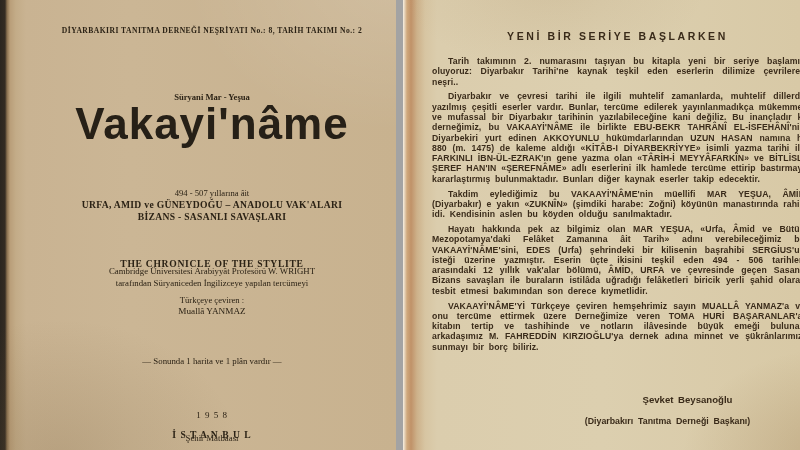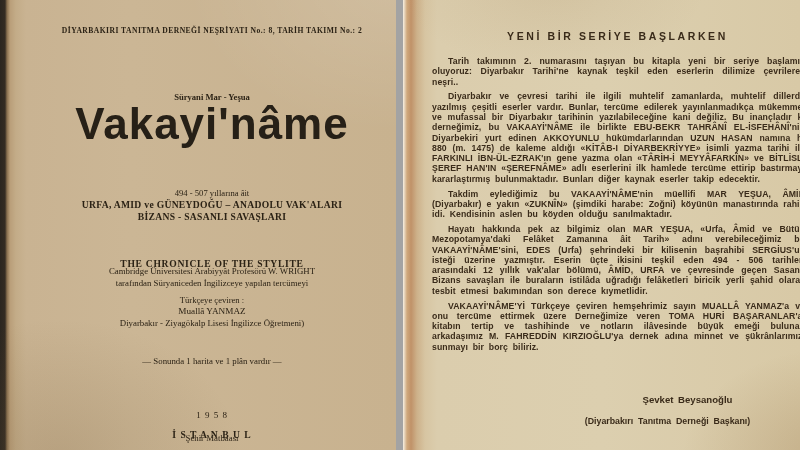--- a/index.html
+++ b/index.html
@@ -79,21 +79,20 @@
     <div class="lp lp-author">Süryani Mar - Yeşua</div>
     <div class="lp lp-title">Vakayi'nâme</div>
     <div class="lp lp-sub1">494 - 507 yıllarına âit</div>
     <div class="lp lp-sub2">URFA, AMID ve GÜNEYDOĞU  –  ANADOLU VAK'ALARI</div>
     <div class="lp lp-sub3">BİZANS - SASANLI SAVAŞLARI</div>
     <div class="lp lp-eng">THE CHRONICLE OF THE STYLITE</div>
     <div class="lp lp-camb1">Cambridge Üniversitesi Arabiyyât Profesörü W. WRIGHT</div>
     <div class="lp lp-camb2">tarafından Süryaniceden İngilizceye yapılan tercümeyi</div>
     <div class="lp lp-tlabel">Türkçeye çeviren :</div>
     <div class="lp lp-tname">Muallâ YANMAZ</div>
-    <div class="lp lp-tnote">Diyarbakır - Ziyagökalp Lisesi İngilizce Öğretmeni)</div>
     <div class="lp lp-note">— Sonunda 1 harita ve 1 plân vardır —</div>
     <div class="lp lp-year">1 9 5 8</div>
     <div class="lp lp-city">İ S T A N B U L</div>
     <div class="lp lp-printer">Şehir Matbaası</div>
   </div>
 
   <div class="page-right">
     <div class="rp-heading">YENİ BİR SERİYE BAŞLARKEN</div>
     <div class="rp-body">
       <p>Tarih takımının 2. numarasını taşıyan bu kitapla yeni bir seriye başlamış oluyoruz: Diyarbakır Tarihi'ne kaynak teşkil eden eserlerin dilimize çevrilerek neşri..</p>

